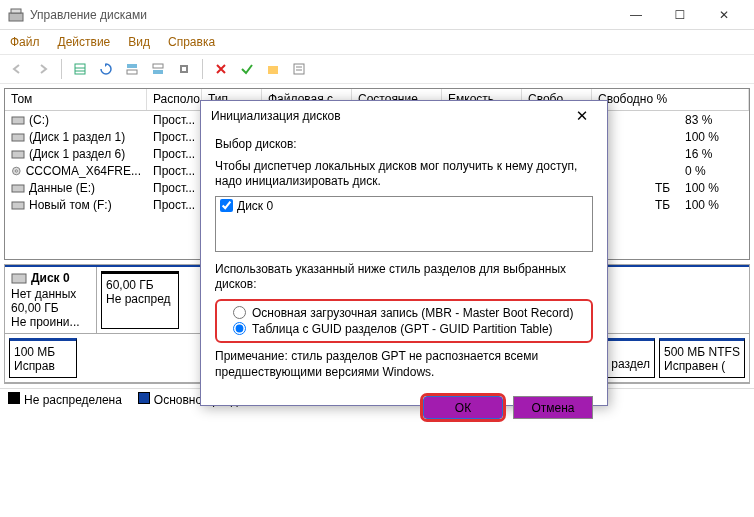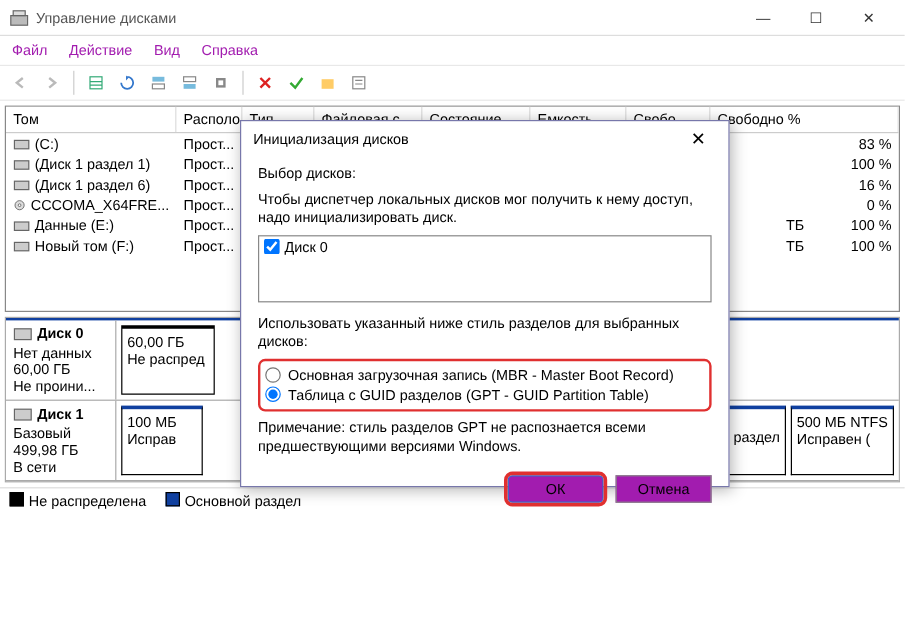--- a/index.html
+++ b/index.html
@@ -4,36 +4,36 @@
 <style>
 * { box-sizing: border-box; margin: 0; padding: 0; font-family: "Segoe UI", Tahoma, sans-serif; font-size: 12px; }
 body { background: #fff; width: 754px; height: 517px; overflow: hidden; position: relative; }
 
 .titlebar { height: 30px; display: flex; align-items: center; padding: 0 8px; border-bottom: 1px solid #ddd; }
 .titlebar .app-icon { width: 16px; height: 16px; margin-right: 6px; }
 .titlebar .title { flex: 1; color: #555; }
 .winbtn { width: 44px; height: 28px; display: flex; align-items: center; justify-content: center; color: #333; }
 
 .menubar { height: 24px; display: flex; align-items: center; gap: 18px; padding: 2px 10px; }
-.menubar span { color: #a21caf; }
+.menubar span { color: #a16207; }
 
 .toolbar { height: 30px; border-top: 1px solid #e8e8e8; border-bottom: 1px solid #e8e8e8; display: flex; align-items: center; padding: 0 6px; gap: 4px; }
 .tool-sep { width: 1px; height: 20px; background: #ccc; margin: 0 3px; }
 .tool-btn { width: 22px; height: 22px; display: flex; align-items: center; justify-content: center; border: 1px solid transparent; }
 .tool-btn.disabled { opacity: .4; }
 
 .volumes { border: 1px solid #888; margin: 4px; }
 .vol-header { display: flex; background: #fff; border-bottom: 1px solid #ccc; height: 22px; }
 .vol-header div { border-right: 1px solid #ddd; padding: 3px 6px; }
 .vol-row { display: flex; height: 17px; align-items: center; }
 .vol-row div { padding: 1px 6px; white-space: nowrap; overflow: hidden; }
 .vol-icon { width: 14px; height: 12px; display: inline-block; margin-right: 4px; }
 .c-tom { width: 142px; display: flex; align-items: center; }
 .c-ras { width: 55px; }
-.c-last { width: 70px; text-align: right; }
+.c-last { width: 70px; text-align: left; }
 
 .diskmap { margin: 4px; border: 1px solid #aaa; }
 .disk-section { display: flex; border-bottom: 1px solid #aaa; }
 .disk-info { width: 92px; padding: 4px 6px; border-right: 1px solid #aaa; font-size: 11px; }
 .disk-info .dname { font-weight: bold; }
 .disk-info .icon-row { display: flex; align-items: center; gap: 4px; margin-bottom: 2px; }
 .disk-parts { flex: 1; display: flex; padding: 4px; gap: 4px; position: relative; }
 .part-box { border: 1px solid #000; padding: 4px; font-size: 11px; }
 .part-box.unalloc { border-top: 3px solid #000; }
 .part-box.primary { border-top: 3px solid #1040a0; }
@@ -43,21 +43,21 @@
 
 
 .dialog { position: absolute; left: 200px; top: 100px; width: 408px; height: 306px; background: #fff; border: 1px solid #77a; box-shadow: 2px 2px 12px rgba(0,0,0,.3); }
 .dlg-title { height: 30px; display: flex; align-items: center; padding: 0 10px; }
 .dlg-title .t { flex: 1; }
 .dlg-title .x { width: 30px; text-align: center; font-size: 15px; }
 .dlg-body { padding: 6px 14px; }
 .dlg-body p { margin-bottom: 6px; line-height: 1.3; }
 .disk-list { border: 1px solid #888; height: 56px; background: #fff; padding: 2px 4px; margin-bottom: 10px; }
 .chk-row { display: flex; align-items: center; gap: 4px; }
-.radio-group { border: 2px solid #e03030; border-radius: 6px; padding: 4px 4px; margin: 2px 0 6px; }
+.radio-group { border: 2px solid #e03030; border-radius: 6px; padding: 4px 16px; margin: 2px 0 6px; }
 .radio-row { display: flex; align-items: center; gap: 6px; padding: 1px 0; }
 .dlg-buttons { display: flex; justify-content: flex-end; gap: 10px; padding: 4px 14px 10px; }
 .btn { min-width: 80px; height: 23px; border: 1px solid #888; background: #a21caf; display: flex; align-items: center; justify-content: center; }
 .btn.ok { outline: 3px solid #e03030; border-radius: 4px; border-color: #2a6cd0; }
 
 </style>
 </head>
 <body>
 
 <div class="titlebar">
@@ -245,31 +245,20 @@
       <div>Не проини...</div>
     </div>
     <div class="disk-parts">
       <div class="part-box unalloc" style="width:78px">
         <div>60,00 ГБ</div>
         <div>Не распред</div>
       </div>
     </div>
   </div>
   <div class="disk-section">
-    <div class="disk-info">
-      <div class="icon-row">
-          <svg width="16" height="14">
-            <rect x="1" y="3" width="14" height="9" fill="#ccc" stroke="#666"></rect>
-          </svg>
-          <span class="dname">Диск 1</span>
-        </div>
-      <div>Базовый</div>
-      <div>499,98 ГБ</div>
-      <div>В сети</div>
-    </div>
     <div class="disk-parts">
       <div class="part-box primary" style="width:68px">
         <div>100 МБ</div>
         <div>Исправ</div>
       </div>
       <div style="flex:1"></div>
       <div class="part-box primary" style="width:72px;border-left:none;text-align:right">
         <div style="height:12px"></div>
         <div>ый раздел</div>
       </div>

